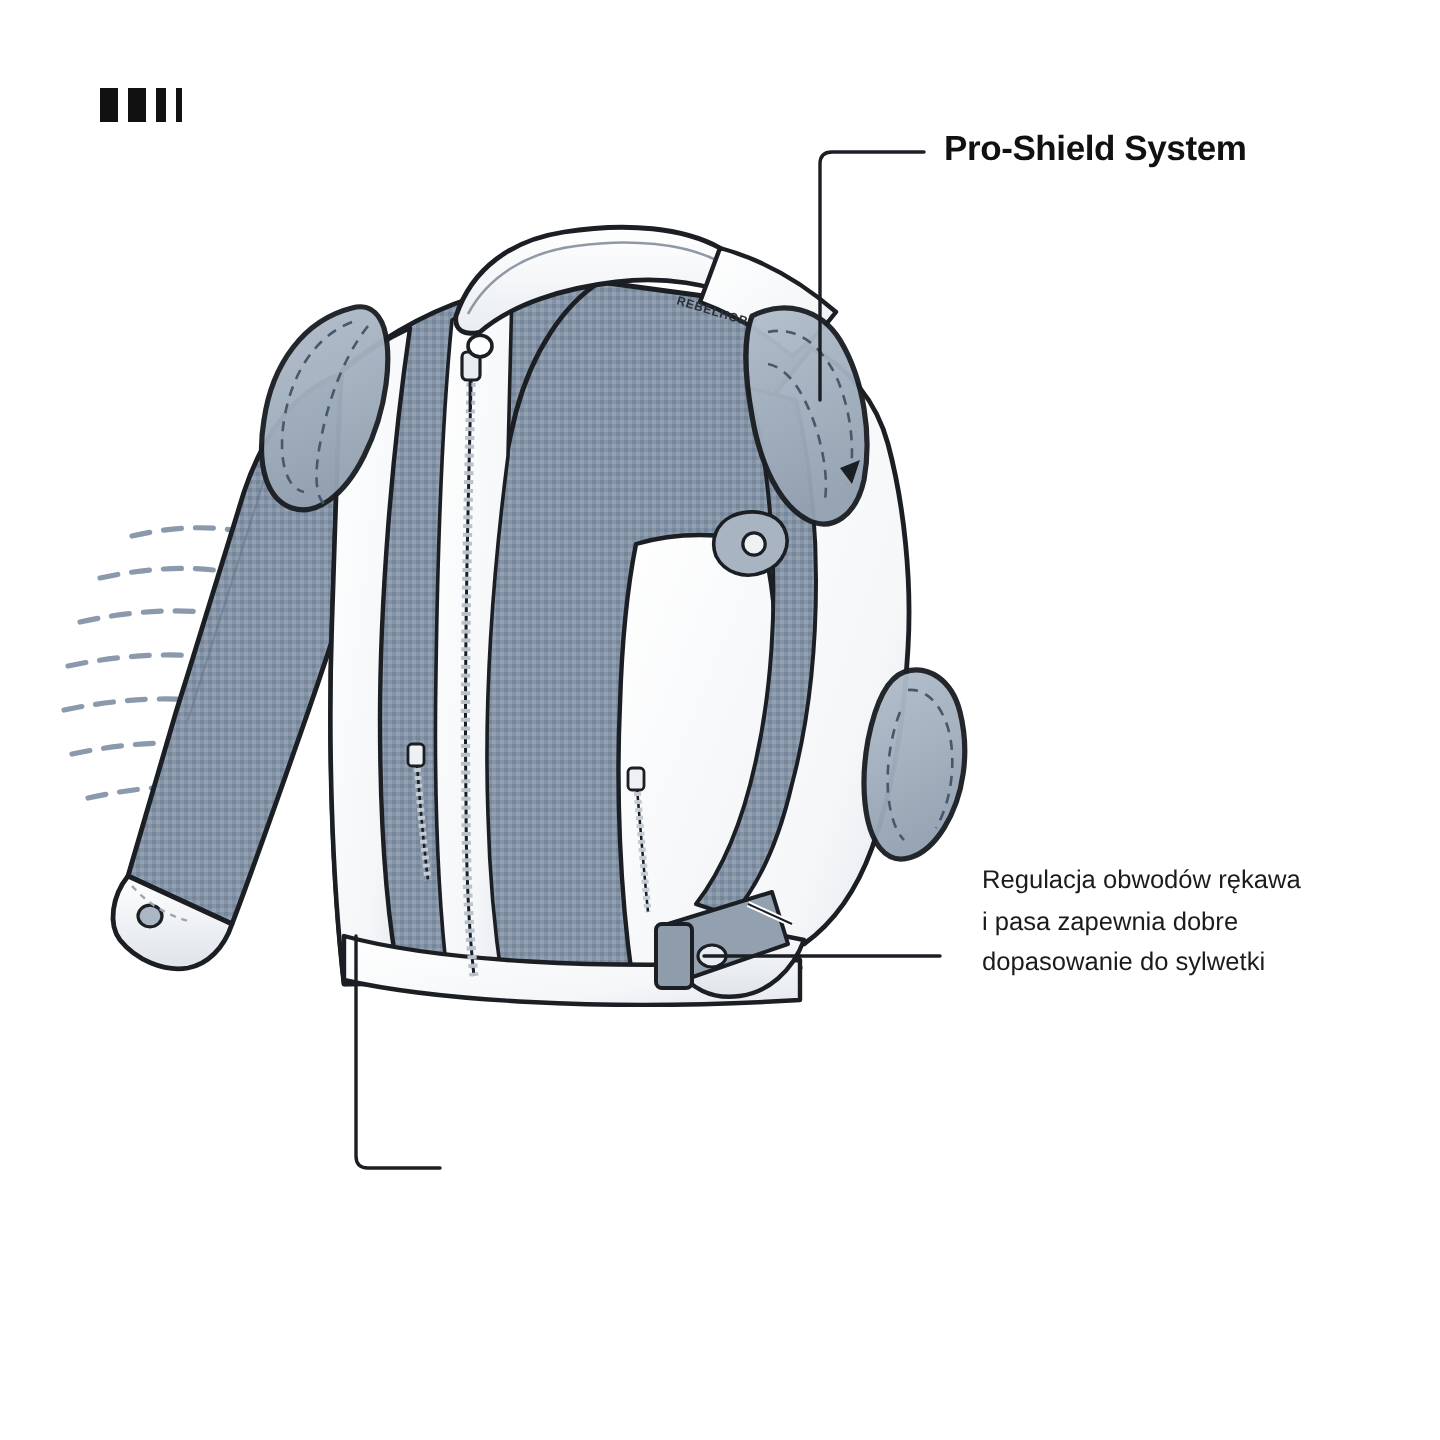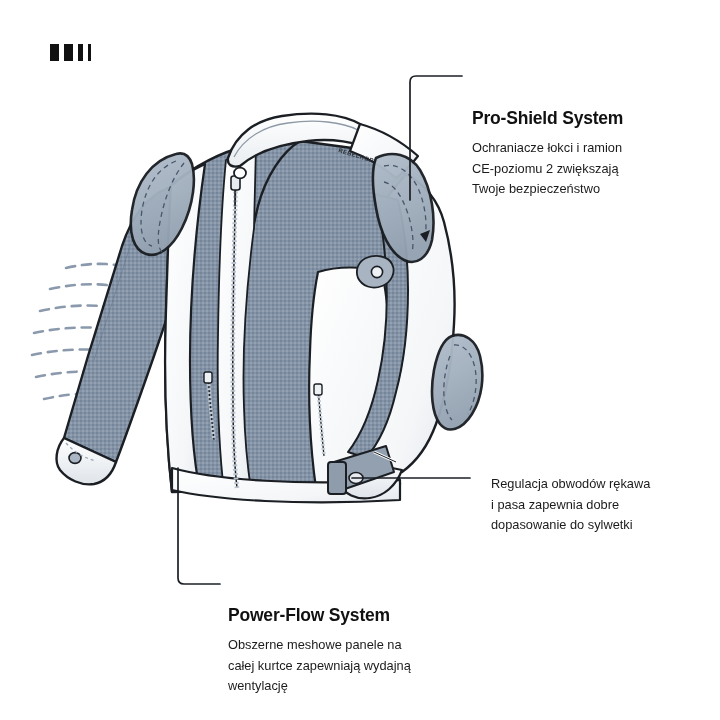--- a/index.html
+++ b/index.html
@@ -11,21 +11,21 @@
     position:relative;
   }
   #stage{position:absolute;left:0;top:0;width:720px;height:720px;}
 
   
   .brandmark{position:absolute;left:50px;top:44px;display:flex;align-items:flex-start;gap:5px;}
   .brandmark i{display:block;background:#111111;height:17px;}
   .bm1{width:9px}.bm2{width:9px}.bm3{width:5px}.bm4{width:3px}
 
   
-  .callout{position:absolute;margin-top:44px;}
+  .callout{position:absolute;}
   .callout h2{
     margin:0 0 9px 0;
     font-size:17.5px;
     font-weight:bold;
     letter-spacing:-0.2px;
     color:#111111;
     white-space:nowrap;
   }
   .callout p{
     margin:0;
@@ -267,31 +267,22 @@
 
     <g fill="none" stroke="#1b1f24" stroke-width="1.7" stroke-linecap="round">
       <path d="M410 200 L 410 82 Q 410 76 416 76 L 462 76"></path>
       <path d="M352 478 L 470 478"></path>
       <path d="M178 468 L 178 578 Q 178 584 184 584 L 220 584"></path>
     </g>
   </svg>
 
   <div class="callout" id="callout-proshield">
     <h2>Pro-Shield System</h2>
-    <p>Ochraniacze łokci i ramion
-CE-poziomu 2 zwiększają
-Twoje bezpieczeństwo</p>
   </div>
 
   <div class="callout" id="callout-easyfit">
     <p>Regulacja obwodów rękawa
 i pasa zapewnia dobre
 dopasowanie do sylwetki</p>
   </div>
 
-  <div class="callout" id="callout-powerflow">
-    <h2>Power-Flow System</h2>
-    <p>Obszerne meshowe panele na
-całej kurtce zapewniają wydajną
-wentylację</p>
-  </div>
 
 </div>
 
 </body></html>

